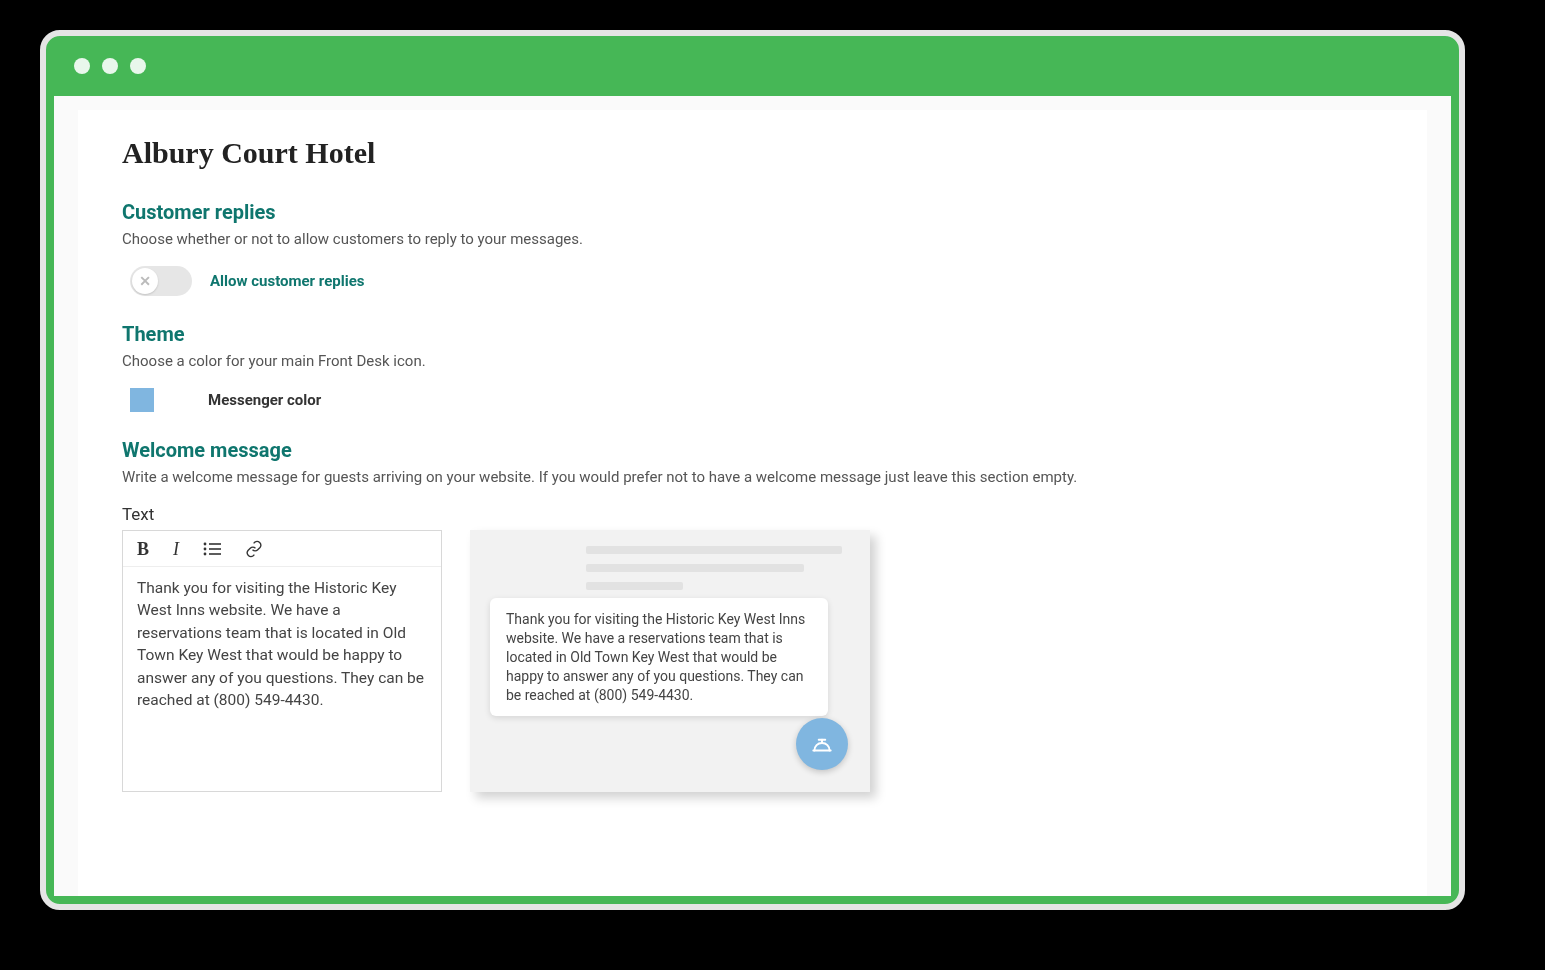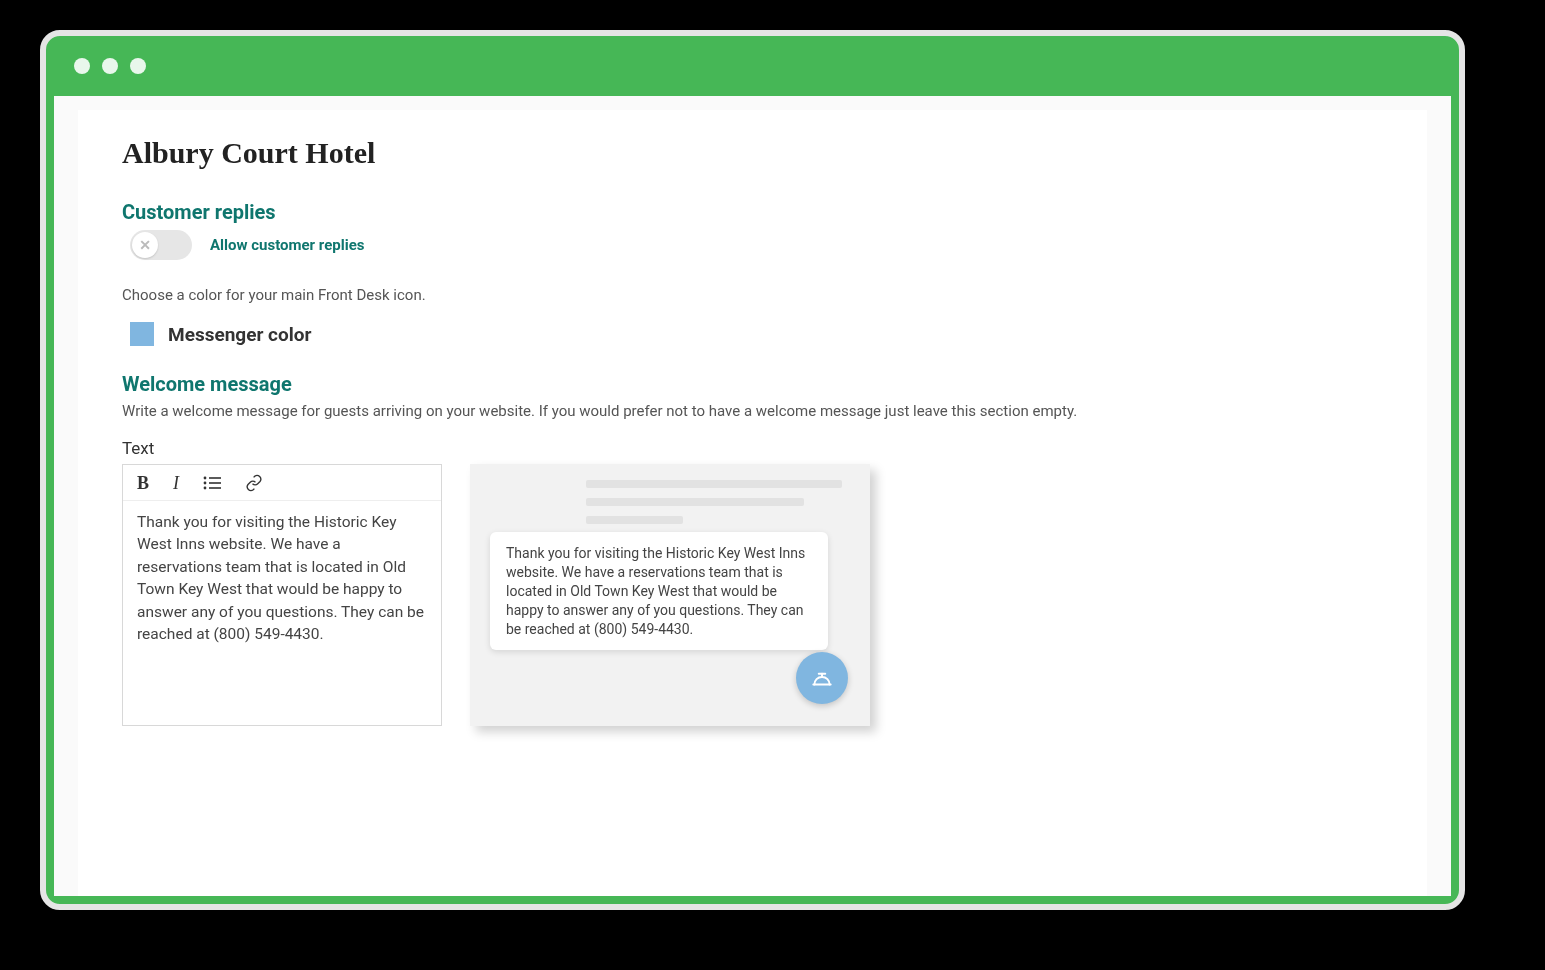--- a/index.html
+++ b/index.html
@@ -108,21 +108,22 @@
     margin-left: 8px;
   }
   .swatch {
     width: 24px; height: 24px;
     background: #80b6e0;
     cursor: pointer;
   }
   .color-label {
     font-weight: 700;
     color: #333;
-    font-size: 19px;
+    font-size: 15px;
+    margin-left: 40px;
   }
 
   .field-label {
     font-size: 17px;
     color: #333;
     margin-bottom: 6px;
   }
 
   .editor-row {
     display: flex;
@@ -214,29 +215,31 @@
     <div class="traffic-dot"></div>
     <div class="traffic-dot"></div>
   </div>
   <div class="viewport">
     <div class="page">
 
       <h1 class="page-title">Albury Court Hotel</h1>
 
       <div class="section">
         <h2 class="section-heading">Customer replies</h2>
+        <p class="section-desc">Choose whether or not to allow customers to reply to your messages.</p>
         <div class="toggle-row">
           <div class="toggle">
             <div class="toggle-knob">✕</div>
           </div>
           <span class="toggle-label">Allow customer replies</span>
         </div>
       </div>
 
       <div class="section">
+        <h2 class="section-heading">Theme</h2>
         <p class="section-desc">Choose a color for your main Front Desk icon.</p>
         <div class="color-row">
           <div class="swatch" style="background:#80b6e0"></div>
           <span class="color-label">Messenger color</span>
         </div>
       </div>
 
       <div class="section">
         <h2 class="section-heading">Welcome message</h2>
         <p class="section-desc">Write a welcome message for guests arriving on your website. If you would prefer not to have a welcome message just leave this section empty.</p>

